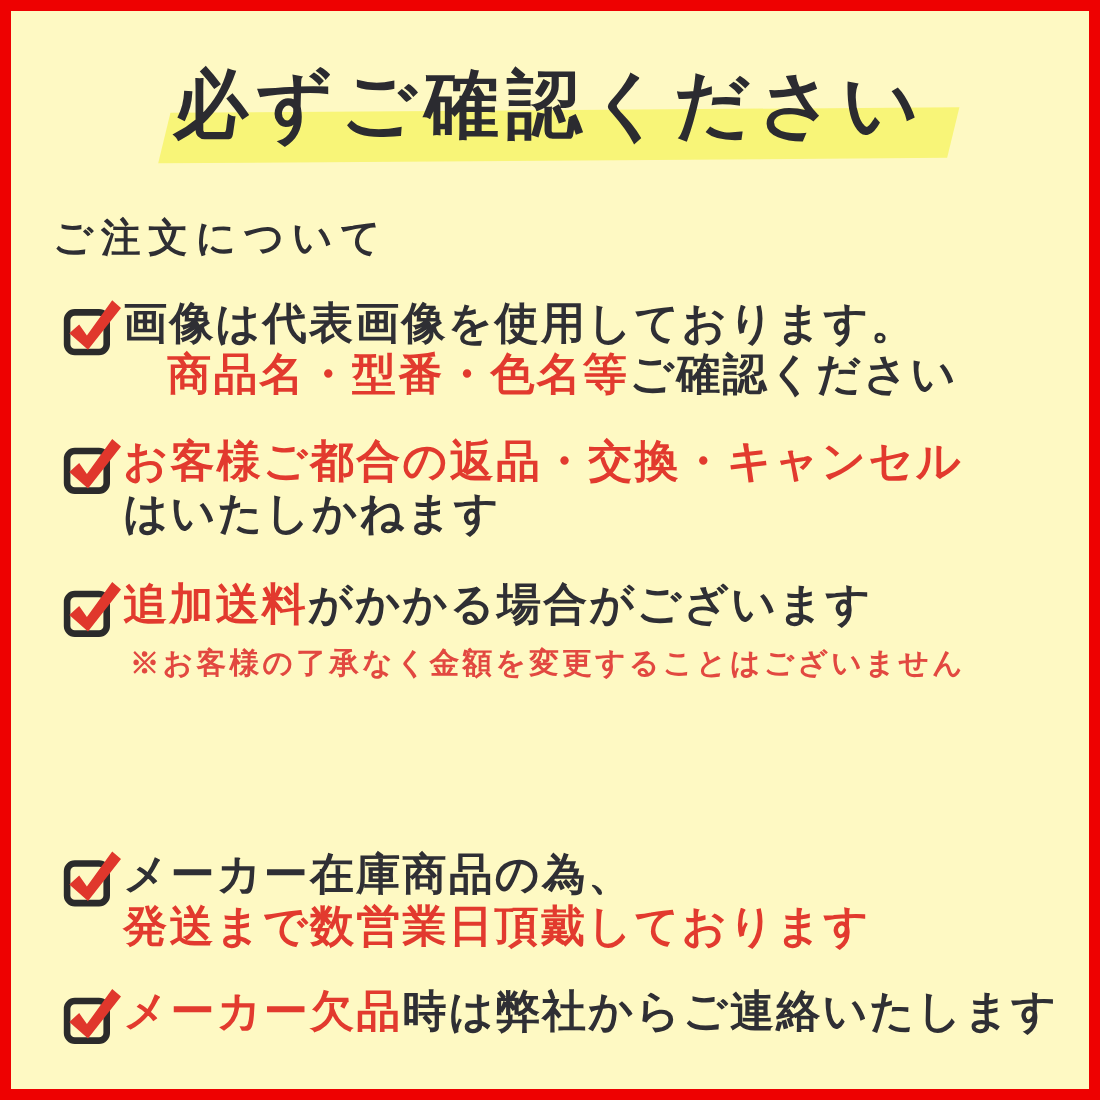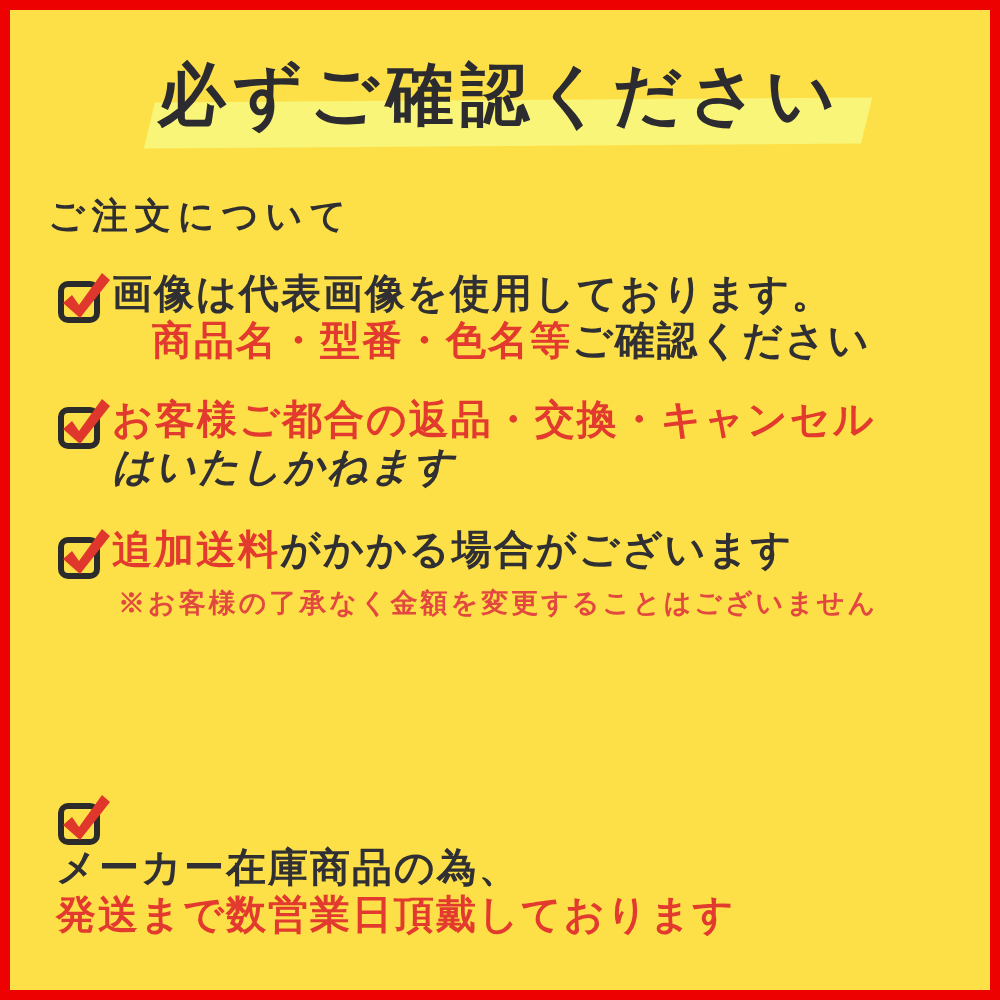--- a/index.html
+++ b/index.html
@@ -3,21 +3,21 @@
 <meta charset="utf-8">
 <style>
   * { margin: 0; padding: 0; box-sizing: border-box; }
   html, body { background: #ffffff; }
   body { font-family: "Liberation Serif", "DejaVu Serif", serif; }
 
   .poster {
     position: relative;
     width: 1000px;
     height: 1000px;
-    background: #fde047;
+    background: #fef9c3;
     border: 10px solid #ee0101;
     overflow: hidden;
   }
 
   
   .title-wrap {
     position: absolute;
     top: 40px; left: 0; right: 0;
     height: 110px;
     text-align: center;
@@ -56,21 +56,21 @@
   
   .check-item {
     position: absolute;
     left: 46px;
     display: flex;
     align-items: flex-start;
   }
   .item-1 { top: 260px; }
   .item-2 { top: 386px; }
   .item-3 { top: 516px; }
-  .item-4 { top: 782px; flex-direction: column; }
+  .item-4 { top: 761px; }
   .item-5 { top: 886px; }
 
   .checkbox-icon {
     flex: 0 0 auto;
     width: 52px;
     height: 52px;
     margin-right: 4px;
     overflow: visible;
   }
 
@@ -119,21 +119,21 @@
     </div>
   </div>
 
   <div class="check-item item-2">
     <svg class="checkbox-icon" viewBox="0 0 52 52">
       <rect x="5" y="14" width="36" height="36" rx="7" fill="none" stroke="#2b2b2b" stroke-width="6"></rect>
       <polygon points="7,33 16,25 23,35 46,3 54,10 24,48" fill="#e0372c"></polygon>
     </svg>
     <div class="item-lines">
       <div class="item-line"><span class="seg-red" style="color: rgb(226, 58, 46);">お客様ご都合の返品・交換・キャンセル</span></div>
-      <div class="item-line"><span class="seg-black" style="color: rgb(47, 47, 52); font-style: italic;">はいたしかねます</span></div>
+      <div class="item-line"><span class="seg-black" style="color: rgb(47, 47, 52);">はいたしかねます</span></div>
     </div>
   </div>
 
   <div class="check-item item-3">
     <svg class="checkbox-icon" viewBox="0 0 52 52">
       <rect x="5" y="14" width="36" height="36" rx="7" fill="none" stroke="#2b2b2b" stroke-width="6"></rect>
       <polygon points="7,33 16,25 23,35 46,3 54,10 24,48" fill="#e0372c"></polygon>
     </svg>
     <div class="item-lines">
       <div class="item-line"><span class="seg-red" style="color: rgb(226, 58, 46);">追加送料</span><span class="seg-black" style="color: rgb(47, 47, 52);">がかかる場合がございます</span></div>
@@ -146,14 +146,23 @@
     <svg class="checkbox-icon" viewBox="0 0 52 52">
       <rect x="5" y="14" width="36" height="36" rx="7" fill="none" stroke="#2b2b2b" stroke-width="6"></rect>
       <polygon points="7,33 16,25 23,35 46,3 54,10 24,48" fill="#e0372c"></polygon>
     </svg>
     <div class="item-lines">
       <div class="item-line"><span class="seg-black" style="color: rgb(47, 47, 52);">メーカー在庫商品の為、</span></div>
       <div class="item-line"><span class="seg-red" style="color: rgb(226, 58, 46);">発送まで数営業日頂戴しております</span></div>
     </div>
   </div>
 
+  <div class="check-item item-5">
+    <svg class="checkbox-icon" viewBox="0 0 52 52">
+      <rect x="5" y="14" width="36" height="36" rx="7" fill="none" stroke="#2b2b2b" stroke-width="6"></rect>
+      <polygon points="7,33 16,25 23,35 46,3 54,10 24,48" fill="#e0372c"></polygon>
+    </svg>
+    <div class="item-lines">
+      <div class="item-line"><span class="seg-red" style="color: rgb(226, 58, 46);">メーカー欠品</span><span class="seg-black" style="color: rgb(47, 47, 52);">時は弊社からご連絡いたします</span></div>
+    </div>
+  </div>
 
 </div>
 
 </body></html>

